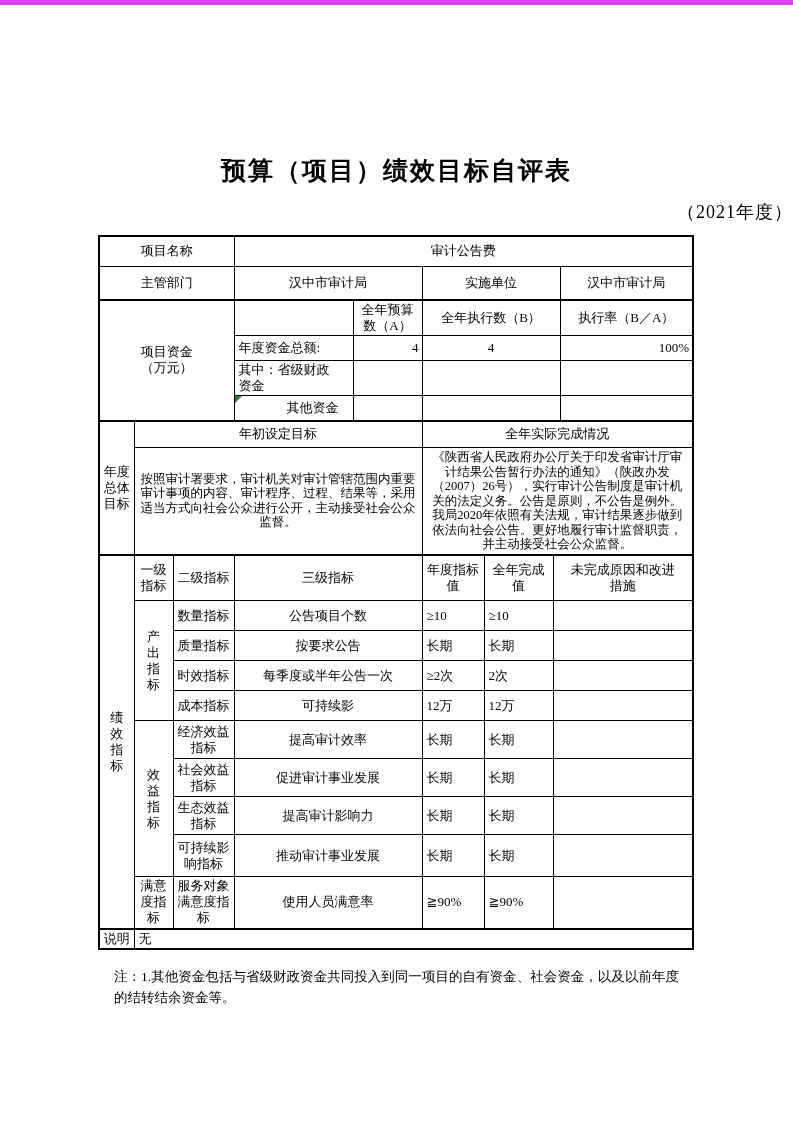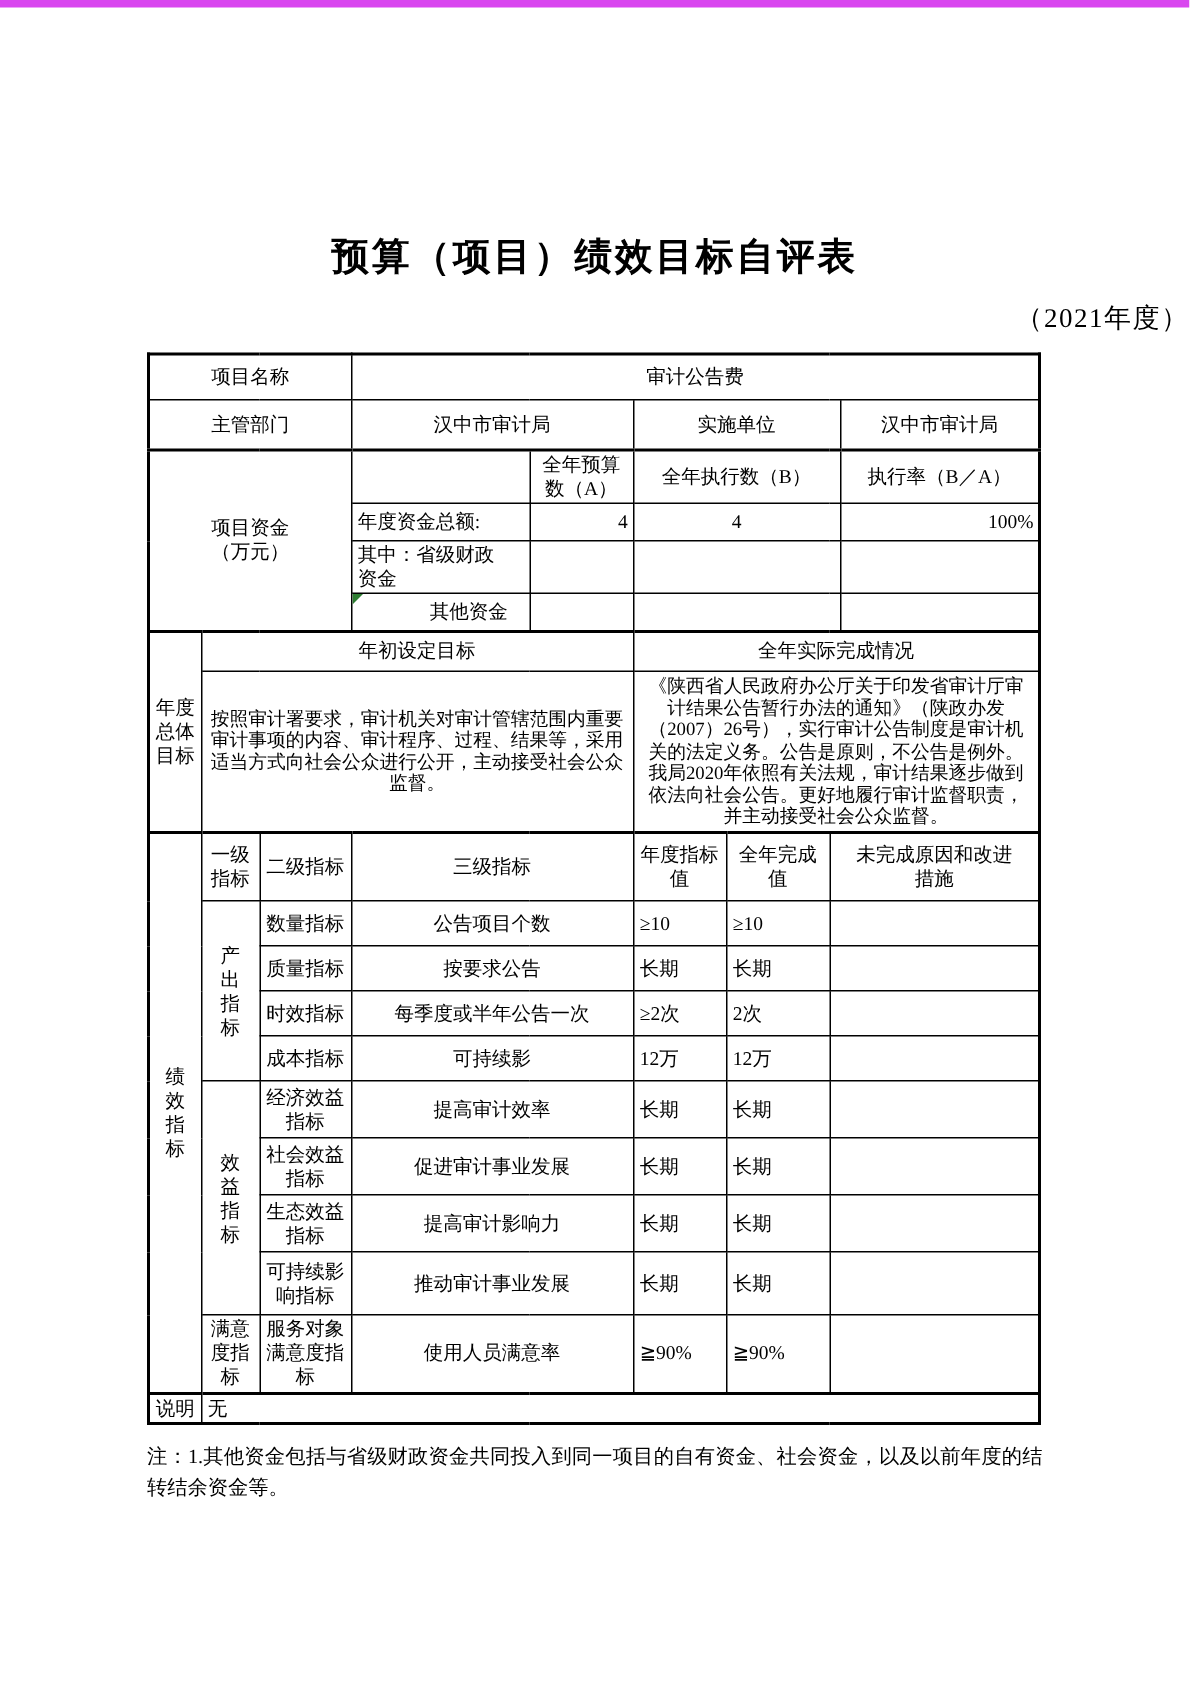--- a/index.html
+++ b/index.html
@@ -36,21 +36,21 @@
   
   .r1{height:30px}.r2{height:34px}.r3{height:34px}.r4{height:25px}.r5{height:32px}
   .r6{height:25px}.r7{height:27px}.r8{height:86px}.r9{height:46px}
   .r10,.r11,.r12,.r13{height:30px}
   .r14,.r15,.r16{height:38px}.r17{height:42px}.r18{height:52px}.r19{height:16px}
 
   .notes {
     width:597px; margin:10px 0 0 98px;
     font-size:13.5px; line-height:21px; text-align:justify;
   }
-  .notes p { margin:0; }
+  .notes p { margin:16px; }
   .notes p.ind { text-indent:3em; }
 </style>
 </head>
 <body>
 
 <div class="page">
 
   <h1 class="doc-title">预算（项目）绩效目标自评表</h1>
   <div class="doc-subtitle">（2021年度）</div>
 

